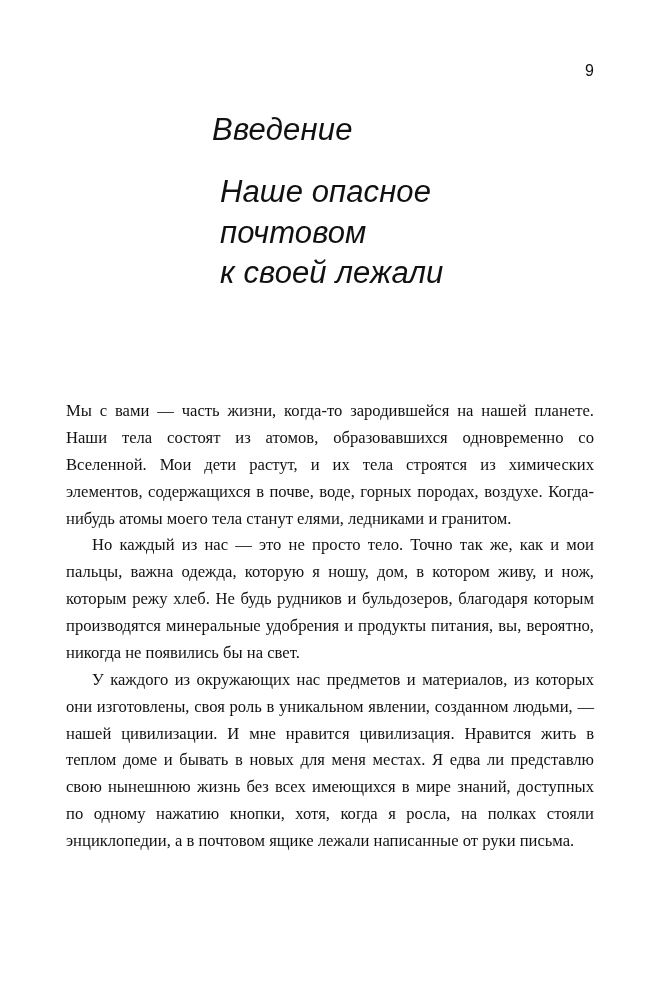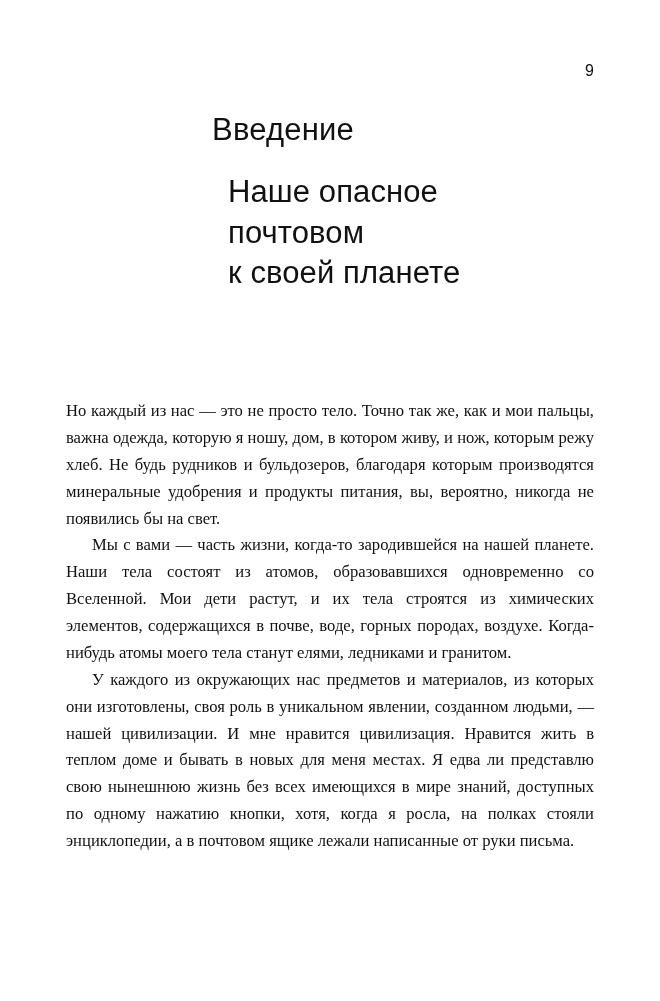--- a/index.html
+++ b/index.html
@@ -27,37 +27,38 @@
     font-family: "Liberation Sans", sans-serif;
     font-size: 16px;
     color: #111111;
     letter-spacing: 0.2px;
   }
   .title-block {
     position: absolute;
     top: 112px;
     left: 212px;
     right: 68px;
+    font-style: italic;
   }
   .chapter-label {
     font-family: "Liberation Sans", sans-serif;
     font-size: 31px;
     font-weight: 400;
     color: #111111;
     letter-spacing: 0.2px;
     line-height: 1.15;
     margin: 0 0 24px 0;
   }
   .chapter-title {
     font-family: "Liberation Sans", sans-serif;
     font-size: 31px;
     font-weight: 400;
     color: #111111;
     line-height: 1.32;
-    margin: 16px;
+    margin: 8px;
     letter-spacing: 0.1px;
   }
   .chapter-title .line {
     display: block;
   }
   .body-text {
     position: absolute;
     top: 398px;
     left: 66px;
     width: 528px;
@@ -81,23 +82,23 @@
 
 <div class="page">
 
   <div class="folio">9</div>
 
   <div class="title-block">
     <h2 class="chapter-label">Введение</h2>
     <h1 class="chapter-title">
       <span class="line">Наше опасное</span>
       <span class="line">почтовом</span>
-      <span class="line">к своей планете</span>
+      <span class="line">к своей лежали</span>
     </h1>
   </div>
 
   <div class="body-text">
+    <p>Мы с вами — часть жизни, когда-то зародившейся на нашей планете. Наши тела состоят из атомов, образовавшихся одновременно со Вселенной. Мои дети растут, и их тела строятся из химических элементов, содержащихся в почве, воде, горных породах, воздухе. Когда-нибудь атомы моего тела станут елями, ледниками и гранитом.</p>
     <p>Но каждый из нас — это не просто тело. Точно так же, как и мои пальцы, важна одежда, которую я ношу, дом, в котором живу, и нож, которым режу хлеб. Не будь рудников и бульдозеров, благодаря которым производятся минеральные удобрения и продукты питания, вы, вероятно, никогда не появились бы на свет.</p>
-    <p>Мы с вами — часть жизни, когда-то зародившейся на нашей планете. Наши тела состоят из атомов, образовавшихся одновременно со Вселенной. Мои дети растут, и их тела строятся из химических элементов, содержащихся в почве, воде, горных породах, воздухе. Когда-нибудь атомы моего тела станут елями, ледниками и гранитом.</p>
     <p>У каждого из окружающих нас предметов и материалов, из которых они изготовлены, своя роль в уникальном явлении, созданном людьми, — нашей цивилизации. И мне нравится цивилизация. Нравится жить в теплом доме и бывать в новых для меня местах. Я едва ли представлю свою нынешнюю жизнь без всех имеющихся в мире знаний, доступных по одному нажатию кнопки, хотя, когда я росла, на полках стояли энциклопедии, а в почтовом ящике лежали написанные от руки письма.</p>
   </div>
 
 </div>
 
 </body></html>

